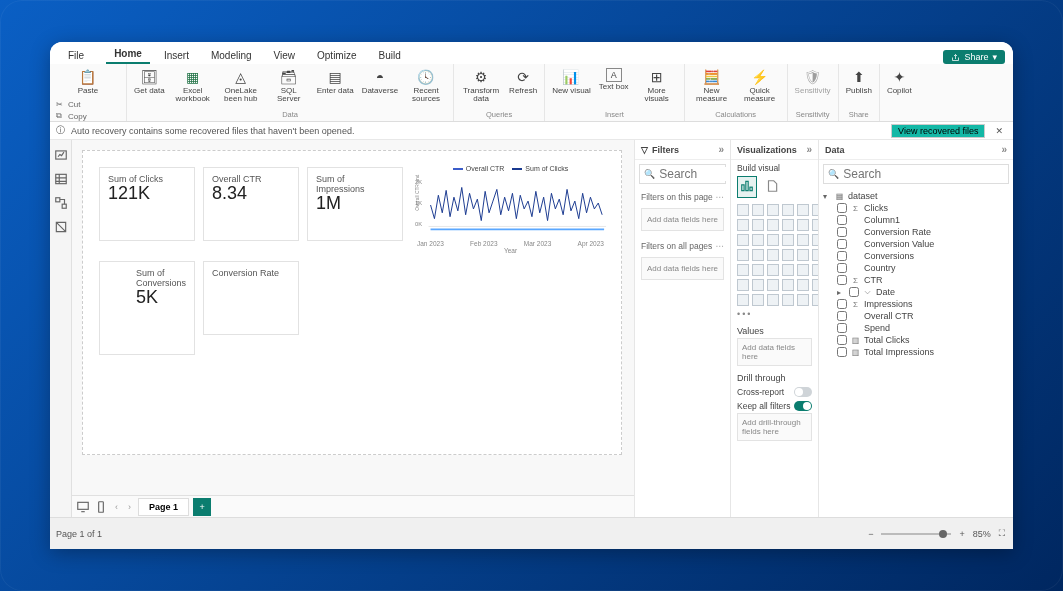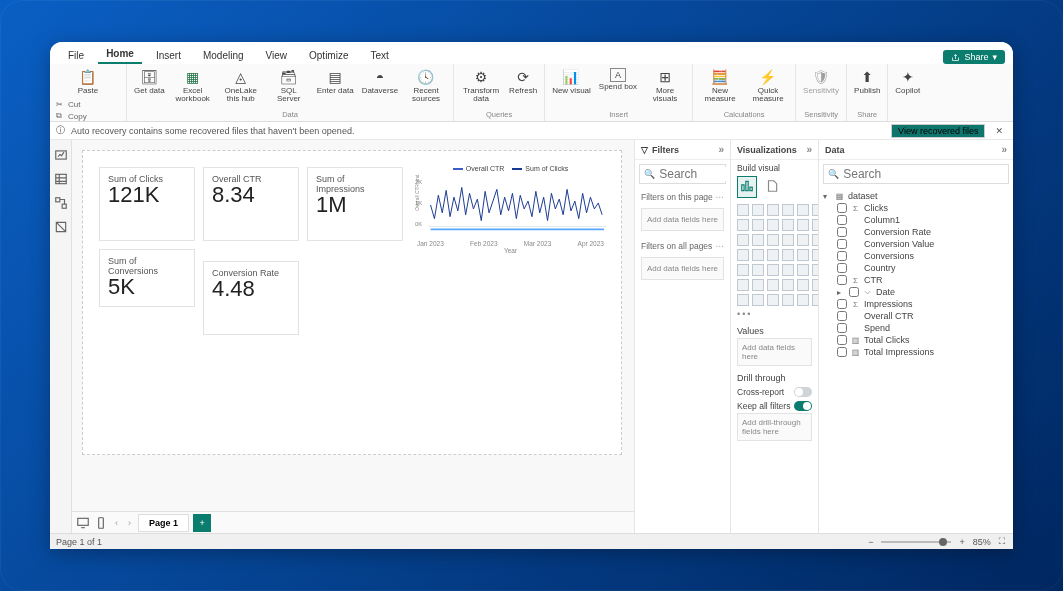--- a/index.html
+++ b/index.html
@@ -2,53 +2,53 @@
 <html><head>
 <meta charset="utf-8">
 <style>
   * { box-sizing: border-box; margin: 0; padding: 0; font-family: 'Segoe UI', Arial, sans-serif; }
   body { background: linear-gradient(135deg, #0a5fc4 0%, #002760 100%); width: 1063px; height: 591px; overflow: hidden; position: relative; }
   .app-window { position: absolute; top: 42px; left: 50px; width: 963px; height: 507px; background: #fff; border-radius: 12px 12px 0 0; overflow: hidden; display: flex; flex-direction: column; box-shadow: 0 4px 20px rgba(0,0,0,0.3); }
 
   
   .menu-tabs { height: 22px; display: flex; align-items: flex-end; padding-left: 10px; font-size: 10px; gap: 6px; background:#fff; }
   .menu-tabs .tab { padding: 4px 8px 3px; cursor: pointer; color: #333; text-align: center; }
-  .menu-tabs .tab.active { border-bottom: 2px solid #0b7d6f; font-weight: 600; }
+  .menu-tabs .tab.active { border-bottom: 2px solid #0b7d6f; font-weight: 600; margin-left: 8px; }
   .share-pill { margin-left:auto; margin-right:8px; background:#0b7d6f; color:#fff; font-size:9px; padding:2px 8px; border-radius:3px; display:flex; align-items:center; gap:4px; }
 
   
   .ribbon { height: 58px; display: flex; border-bottom: 1px solid #ddd; background: #fafafa; font-size: 8px; color:#444; }
   .ribbon-group { display:flex; flex-direction:column; border-right:1px solid #e6e6e6; padding: 2px 4px 1px; }
   .ribbon-group-label { text-align:center; font-size:7.5px; color:#888; margin-top:auto; padding-bottom:1px;}
   .ribbon-btns { display:flex; gap:2px; flex:1; }
   .rbtn { display:flex; flex-direction:column; align-items:center; justify-content:flex-start; padding:2px 3px; gap:1px; cursor:pointer; min-width:30px; }
   .rbtn-icon { width:18px; height:18px; display:flex; align-items:center; justify-content:center; font-size:14px; }
   .rbtn-label { font-size:8px; line-height:1; text-align:center; max-width:40px; }
   .clipboard-group { flex-direction:row; align-items:stretch;}
   .clip-paste { display:flex; flex-direction:column; align-items:center; padding:2px 4px;}
   .clip-side { display:flex; flex-direction:column; font-size:8px; gap:2px; padding:2px 2px; color:#666;}
   .clip-side span { display:flex; align-items:center; gap:2px;}
   .mini-icon{ width:10px; height:10px; display:inline-block; }
 
   
   .info-bar { height:18px; background:#fff; border-bottom:1px solid #e8e8e8; display:flex; align-items:center; font-size:9px; color:#555; padding:0 6px; gap:6px;}
-  .info-bar .recover-btn { margin-left:auto; border:1px solid #ccc; padding:1px 6px; font-size:9px; background:#0f766e; cursor:pointer;}
+  .info-bar .recover-btn { margin-left:auto; border:1px solid #ccc; padding:1px 6px; font-size:9px; background:#14b8a6; cursor:pointer;}
   .info-bar .close-x { cursor:pointer; padding:0 4px;}
 
   
   .work-area { flex:1; display:flex; min-height:0; }
   .left-rail { width:22px; background:#f5f5f5; border-right:1px solid #e0e0e0; display:flex; flex-direction:column; align-items:center; gap:10px; padding-top:8px; }
   .left-rail .rail-ic { width:14px; height:14px; color:#666; cursor:pointer; }
 
   .canvas-col { flex:1; display:flex; flex-direction:column; min-width:0; }
   .canvas { flex:1; background:#f8f8f8; position:relative; padding:10px; overflow:hidden; }
   .report-page { background:#fff; border:1px dashed #ccc; width:540px; height:305px; position:relative; }
   .card { position:absolute; border:1px solid #e2e2e2; background:#fff; }
   .card .ct { font-size:9px; color:#555; padding:6px 8px 0;}
-  .card .cv { font-size:22px; font-weight:400; color:#222; padding:0 8px 8px; line-height:1;}
+  .card .cv { font-size:18px; font-weight:400; color:#222; padding:0 8px 8px; line-height:1;}
   .chart-box { position:absolute; }
   .chart-legend { font-size:7px; display:flex; gap:8px; justify-content:center; color:#444; padding:2px 0;}
   .leg-swatch { display:inline-block; width:10px; height:0; border-top:2px solid #3b5cc9; vertical-align:middle; margin-right:3px;}
   .leg-swatch.b{ border-top-color:#19398f;}
   .chart-svg { width:100%; height:62px; }
   .axis-lbl { font-size:6px; fill:#888; }
   .mini-labels { display:flex; justify-content:space-between; font-size:6.5px; color:#888; padding:0 4px;}
 
   
   .page-tabs { height:22px; border-top:1px solid #e0e0e0; background:#fafafa; display:flex; align-items:center; font-size:9px; padding:0 4px; gap:4px;}
@@ -85,21 +85,21 @@
   
   .data-pane { width:195px; }
   .tree { padding:2px 4px; font-size:9px; }
   .tree-row { display:flex; align-items:center; gap:4px; padding:1px 0; cursor:pointer;}
   .tree-row.lvl1 { padding-left:14px;}
   .tree-row input[type=checkbox]{ width:10px; height:10px; }
   .caret { font-size:8px; color:#666; width:8px;}
   .fld-ic { width:9px; display:inline-block; text-align:center; color:#777; font-size:8px;}
 
   
-  .status-bar { height:16px; background:#f0f0f0; border-top:1px solid #ddd; display:flex; align-items:center; font-size:9px; color:#555; padding:0 6px;justify-content:flex-end;}
+  .status-bar { height:32px; background:#f0f0f0; border-top:1px solid #ddd; display:flex; align-items:center; font-size:9px; color:#555; padding:0 6px;justify-content:flex-end;}
   .status-bar .zoom { margin-left:auto; display:flex; align-items:center; gap:6px;}
   .slider { width:70px; height:2px; background:#bbb; position:relative;}
   .slider .thumb{ position:absolute; left:58px; top:-3px; width:8px; height:8px; border-radius:50%; background:#666;}
   .zic{cursor:pointer; padding:0 2px;}
 
   
   .frame-rounded { position:absolute; inset:0; border-radius:22px; pointer-events:none; box-shadow: inset 0 0 0 1px rgba(255,255,255,0.05);}
 </style>
 </head>
 <body>
@@ -108,21 +108,21 @@
 
 <div class="app-window">
 
   <div class="menu-tabs">
     <div class="tab">File</div>
     <div class="tab active">Home</div>
     <div class="tab">Insert</div>
     <div class="tab">Modeling</div>
     <div class="tab">View</div>
     <div class="tab">Optimize</div>
-    <div class="tab">Text</div>
+    <div class="tab">Build</div>
     <div class="share-pill">
       <svg width="9" height="9" viewBox="0 0 24 24" fill="none" stroke="#fff" stroke-width="2">
           <path d="M4 12v8h16v-8M12 4v12M8 8l4-4 4 4"></path>
         </svg>
       <span>Share</span>
       <span>▾</span>
     </div>
   </div>
 
   <div class="ribbon">
@@ -155,21 +155,21 @@
         <div class="rbtn">
             <span class="rbtn-icon">🗄</span>
             <span class="rbtn-label">Get data</span>
           </div>
         <div class="rbtn">
             <span class="rbtn-icon" style="color:#217346">▦</span>
             <span class="rbtn-label">Excel workbook</span>
           </div>
         <div class="rbtn">
             <span class="rbtn-icon">◬</span>
-            <span class="rbtn-label">OneLake this hub</span>
+            <span class="rbtn-label">OneLake been hub</span>
           </div>
         <div class="rbtn">
             <span class="rbtn-icon">🗃</span>
             <span class="rbtn-label">SQL Server</span>
           </div>
         <div class="rbtn">
             <span class="rbtn-icon">▤</span>
             <span class="rbtn-label">Enter data</span>
           </div>
         <div class="rbtn">
@@ -199,21 +199,21 @@
     </div>
 
     <div class="ribbon-group">
       <div class="ribbon-btns">
         <div class="rbtn">
             <span class="rbtn-icon">📊</span>
             <span class="rbtn-label">New visual</span>
           </div>
         <div class="rbtn">
             <span class="rbtn-icon" style="border:1px solid #888;font-size:9px;width:16px;height:14px;line-height:12px;">A</span>
-            <span class="rbtn-label">Spend box</span>
+            <span class="rbtn-label">Text box</span>
           </div>
         <div class="rbtn">
             <span class="rbtn-icon">⊞</span>
             <span class="rbtn-label">More visuals</span>
           </div>
       </div>
       <div class="ribbon-group-label">Insert</div>
     </div>
 
     <div class="ribbon-group">
@@ -297,27 +297,26 @@
             <div class="cv">121K</div>
           </div>
           <div class="card" style="left:120px; top:16px; width:96px; height:74px;">
             <div class="ct">Overall CTR</div>
             <div class="cv">8.34</div>
           </div>
           <div class="card" style="left:224px; top:16px; width:96px; height:74px;">
             <div class="ct">Sum of Impressions</div>
             <div class="cv">1M</div>
           </div>
-          <div class="card" style="left:16px; top:98px; width:96px; height:58px;">
+          <div class="card" style="left:16px; top:110px; width:96px; height:94px;padding-left:28px;">
             <div class="ct">Sum of Conversions</div>
             <div class="cv">5K</div>
           </div>
           <div class="card" style="left:120px; top:110px; width:96px; height:74px;">
             <div class="ct">Conversion Rate</div>
-            <div class="cv">4.48</div>
           </div>
 
           <div class="chart-box" style="left:330px; top:12px; width:195px; height:88px;">
             <div class="chart-legend">
               <span><span class="leg-swatch"></span><span>Overall CTR</span></span>
               <span><span class="leg-swatch b"></span><span>Sum of Clicks</span></span>
             </div>
             <svg class="chart-svg" viewBox="0 0 200 60">
               <text x="2" y="8" class="axis-lbl">2K</text>
               <text x="2" y="30" class="axis-lbl">1K</text>

